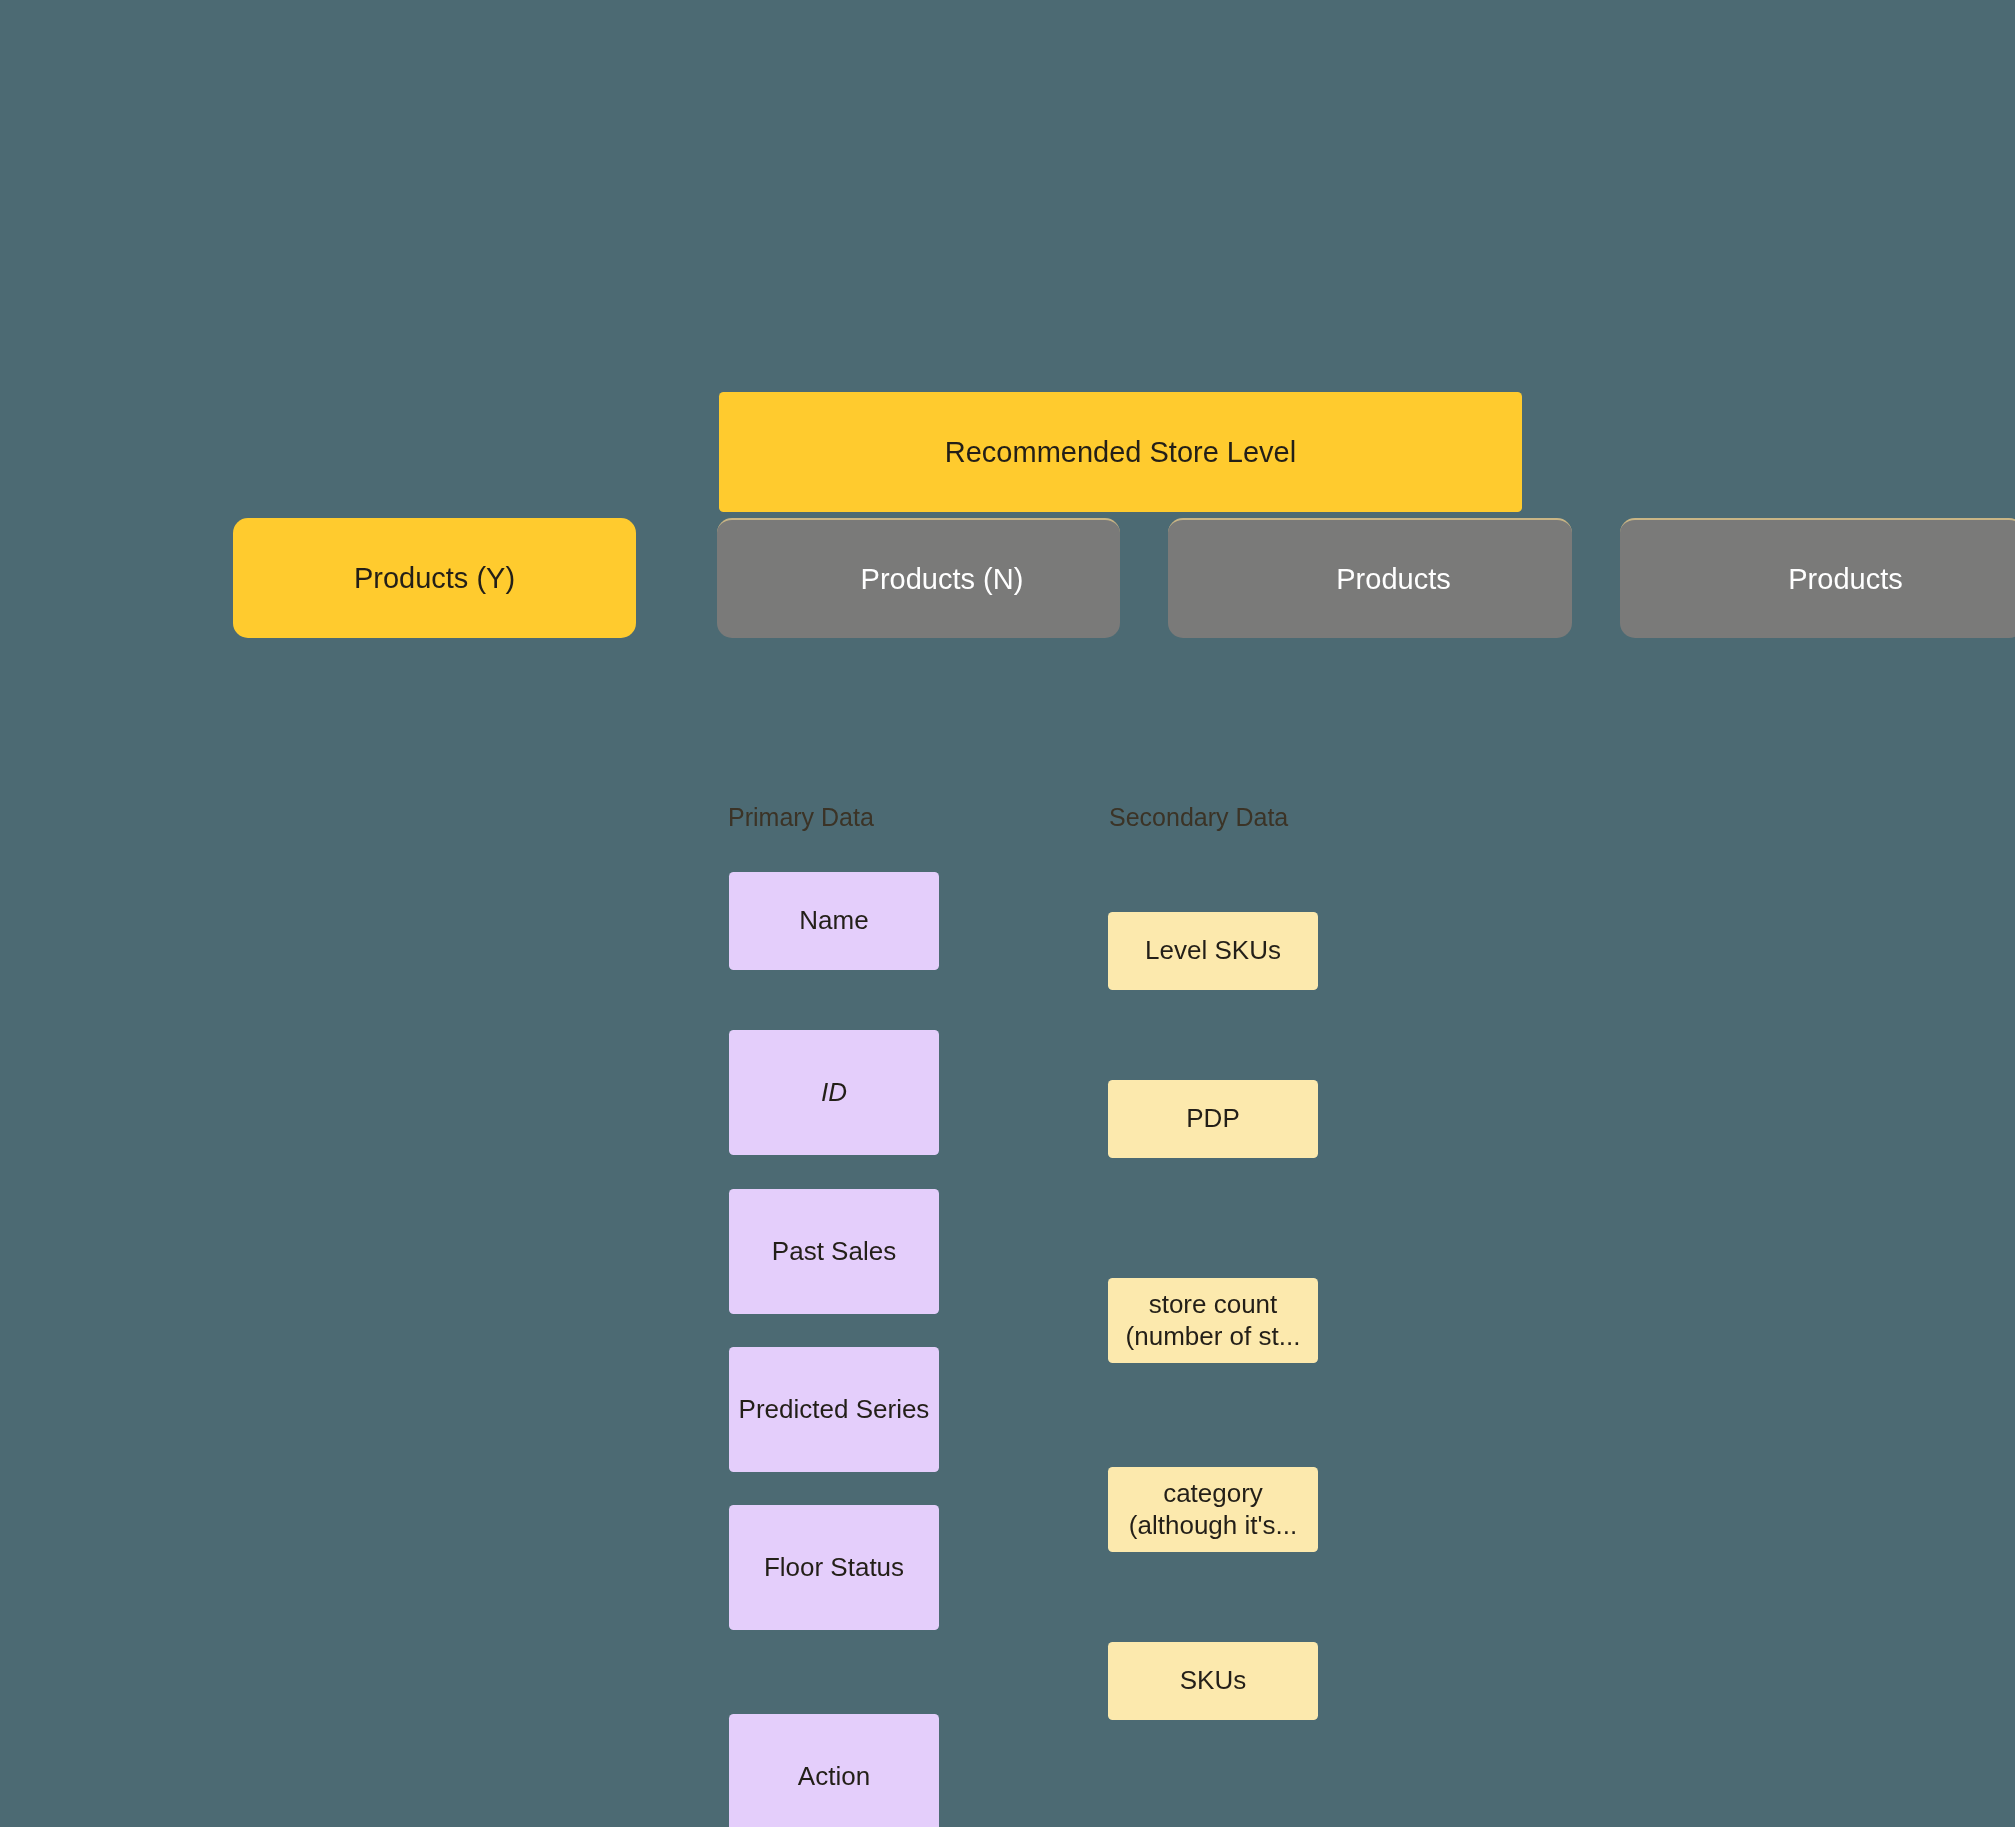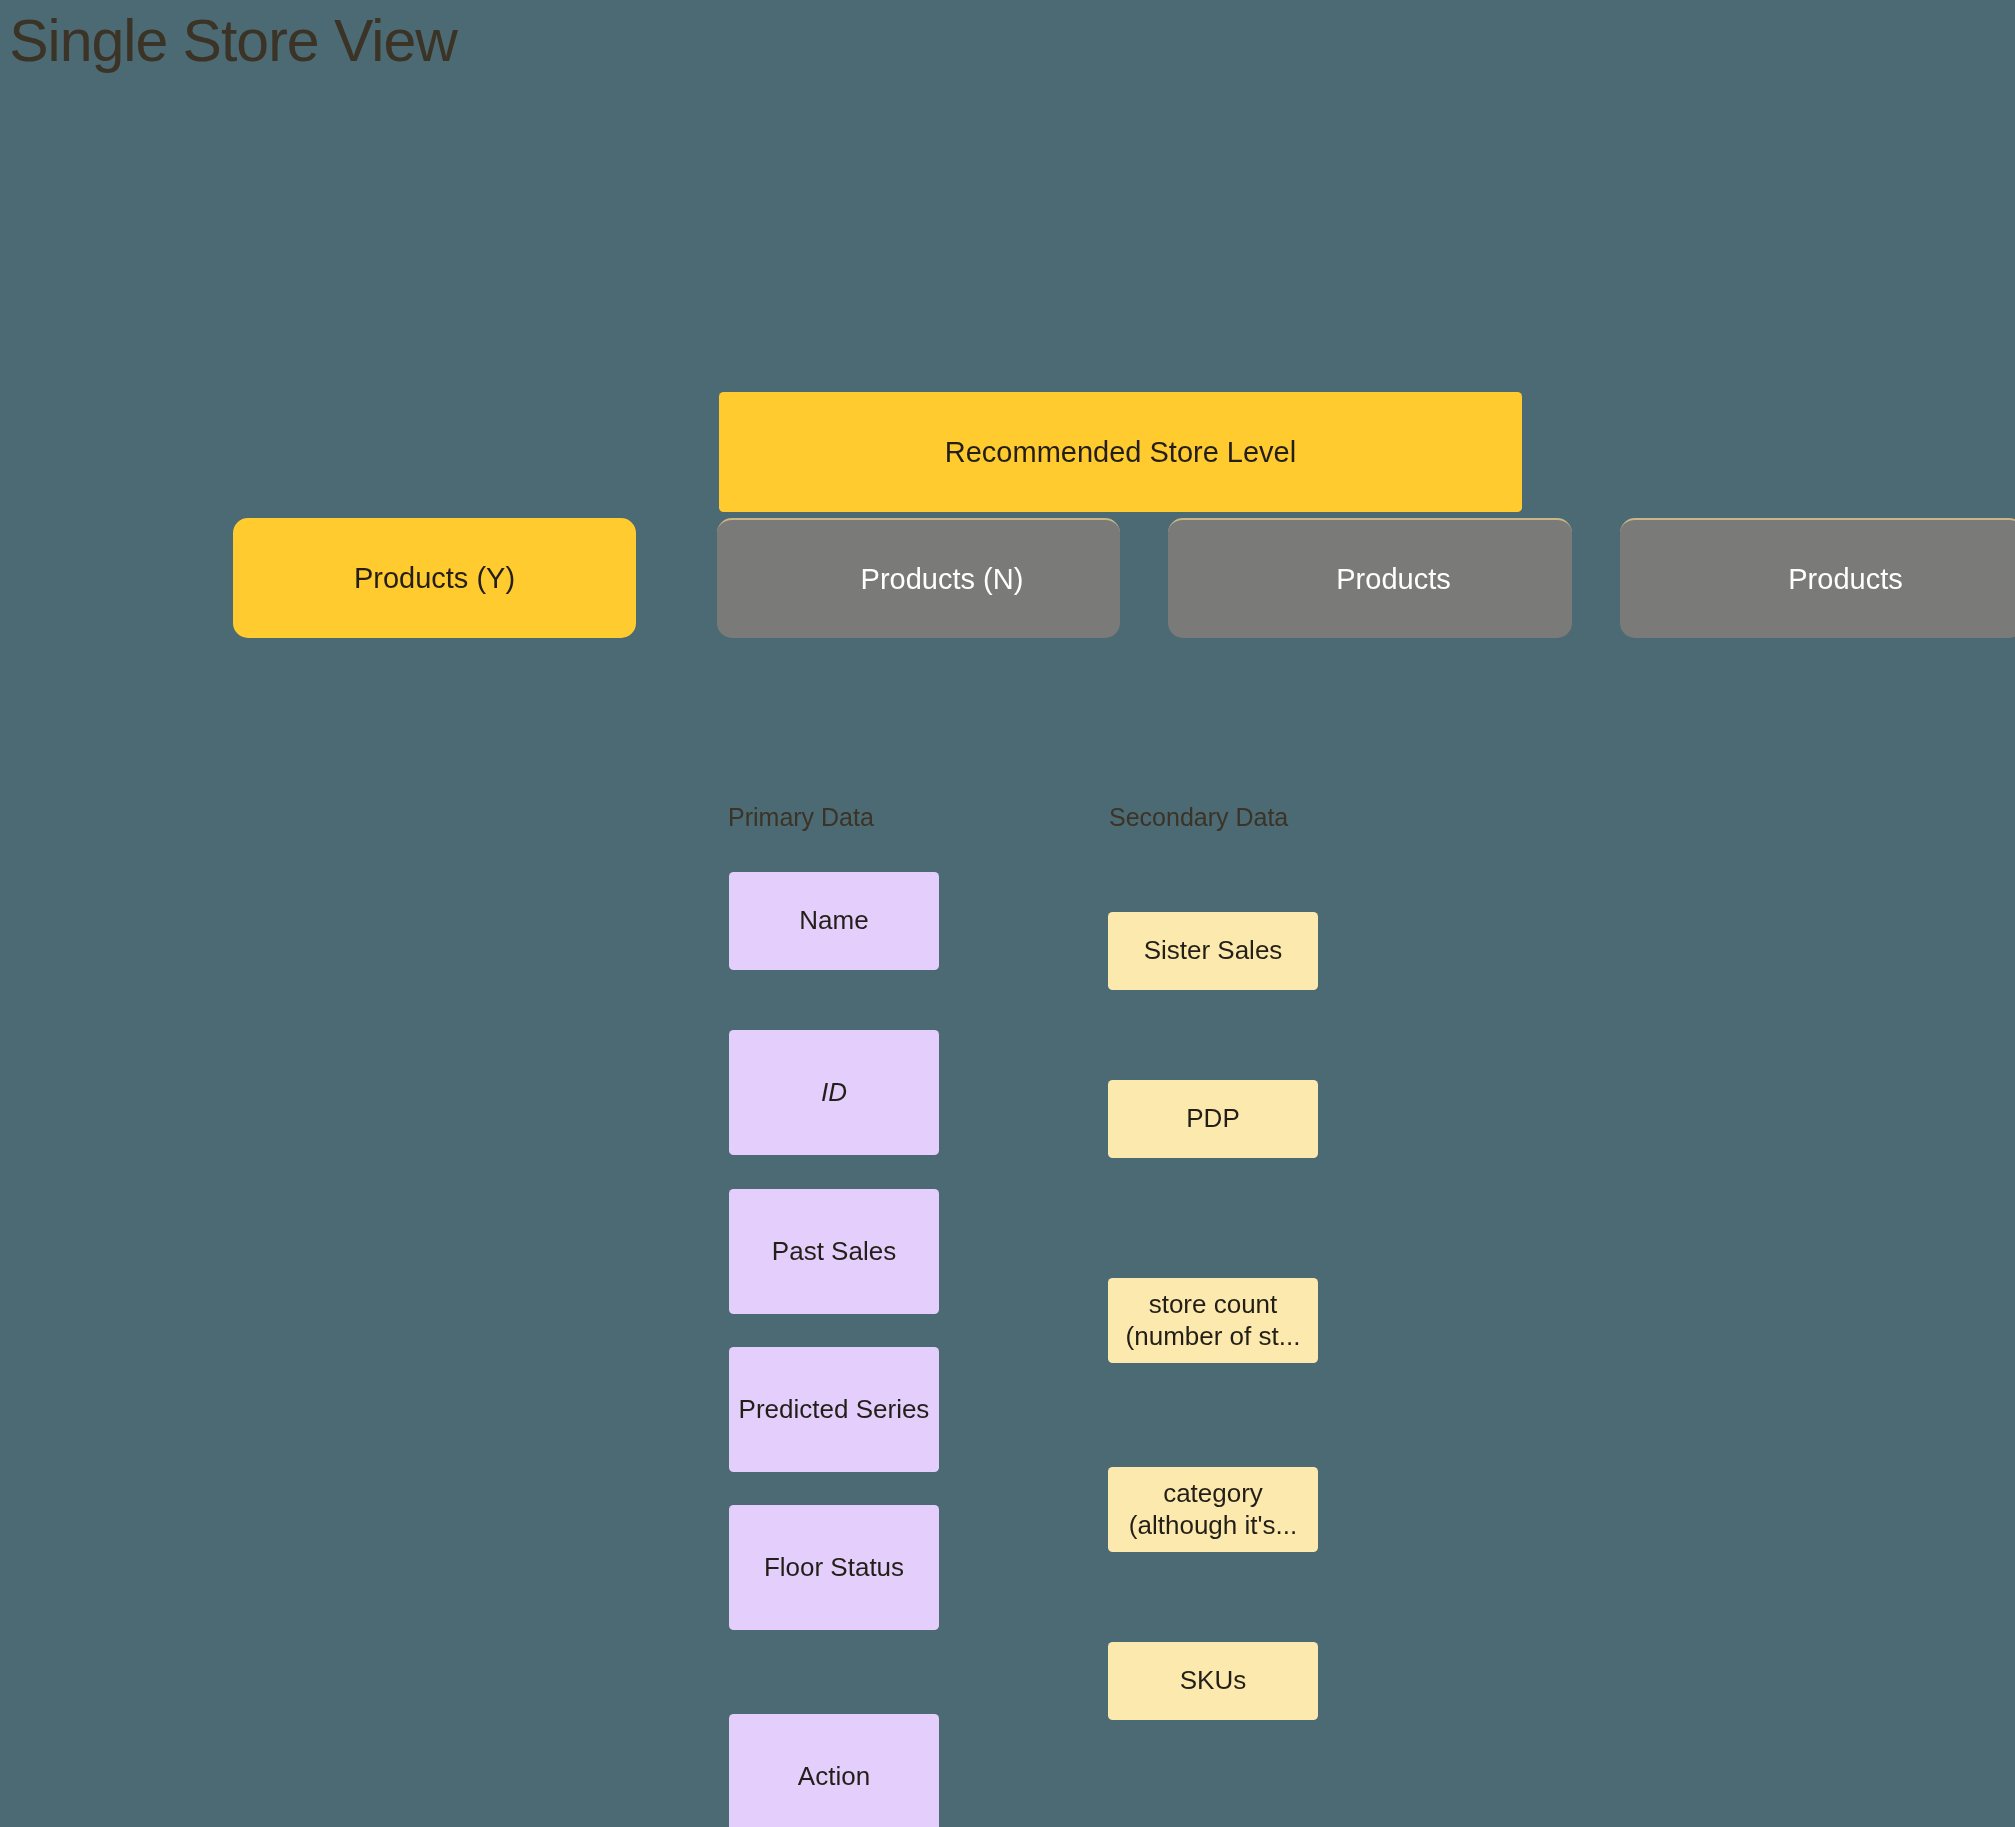--- a/index.html
+++ b/index.html
@@ -163,21 +163,20 @@
   #secondary-card-1 { top: 1080px; height: 78px; }
   #secondary-card-2 { top: 1278px; height: 85px; }
   #secondary-card-3 { top: 1467px; height: 85px; }
   #secondary-card-4 { top: 1642px; height: 78px; }
 </style>
 </head>
 <body>
 
 <div class="canvas">
 
-  <div id="page-title">Single Store View</div>
 
 
   <div id="series-level-button">
     <span class="btn-label">Recommended Store Level</span>
   </div>
 
   <div id="product-btn-0" class="product-button is-active">
     <span class="btn-label">Products (Y)</span>
   </div>
   <div id="product-btn-1" class="product-button is-inactive">
@@ -206,21 +205,21 @@
     <span class="card-label">Predicted Series</span>
   </div>
   <div id="primary-card-4" class="data-card primary">
     <span class="card-label">Floor Status</span>
   </div>
   <div id="primary-card-5" class="data-card primary">
     <span class="card-label">Action</span>
   </div>
 
   <div id="secondary-card-0" class="data-card secondary">
-    <span class="card-label">Sister Sales</span>
+    <span class="card-label">Level SKUs</span>
   </div>
   <div id="secondary-card-1" class="data-card secondary">
     <span class="card-label">PDP</span>
   </div>
   <div id="secondary-card-2" class="data-card secondary">
     <span class="card-label">store count
 (number of st...</span>
   </div>
   <div id="secondary-card-3" class="data-card secondary">
     <span class="card-label">category

